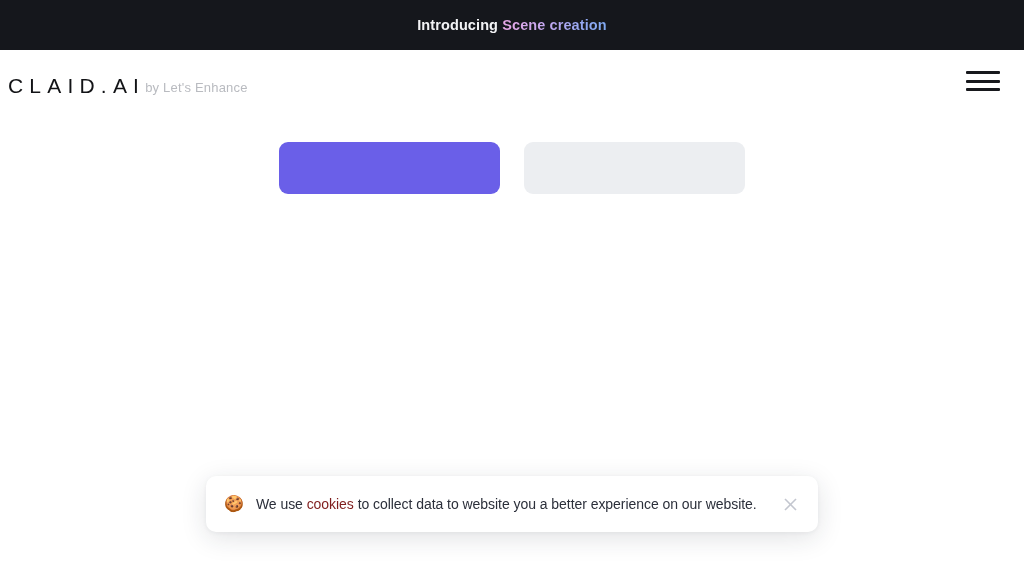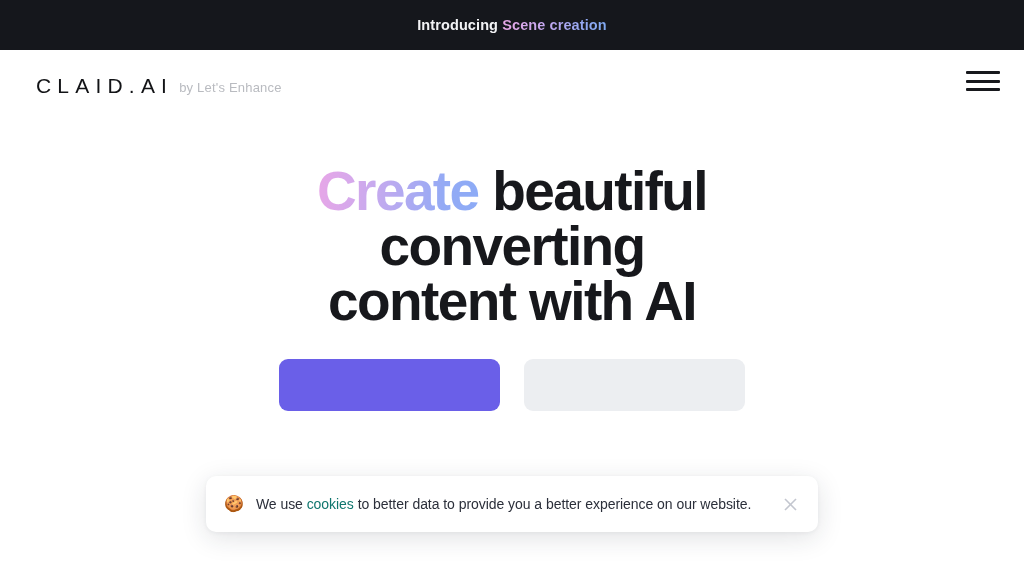--- a/index.html
+++ b/index.html
@@ -51,25 +51,24 @@
     top: 50px; left: 0;
     width: 1024px;
     height: 62px;
     background: #ffffff;
     display: flex;
     align-items: center;
     z-index: 4;
   }
   .brand {
     position: absolute;
-    left: 36px;
+    left: 8px;
     bottom: 16px;
     display: flex;
     align-items: flex-end;
-    gap: 6px;
   }
   .brand-name {
     font-size: 21px;
     font-weight: normal;
     letter-spacing: 6.2px;
     color: #121316;
     line-height: 1;
   }
   .brand-sub {
     font-size: 13px;
@@ -185,21 +184,21 @@
     flex: 0 0 auto;
   }
   .cookie-text {
     font-size: 14px;
     color: #2b2f3a;
     flex: 1 1 auto;
     white-space: nowrap;
     letter-spacing: -0.05px;
   }
   .cookie-link {
-    color: #0f766e;
+    color: #7f1d1d;
     text-decoration: none;
     cursor: pointer;
   }
   .cookie-close {
     flex: 0 0 auto;
     width: 24px;
     height: 24px;
     margin-left: 10px;
     background: none;
     border: none;
@@ -226,38 +225,33 @@
   </div>
 
   <button class="menu-button">
     <span></span>
     <span></span>
     <span></span>
   </button>
 </header>
 
 <main class="hero">
-  <h1 class="hero-title">
-    <span class="grad-word">Create</span><span> beautiful</span><br>
-    <span>converting</span><br>
-    <span>content with AI</span>
-  </h1>
 
 
   <div class="cta-row">
     <button class="btn btn-primary"></button>
     <button class="btn btn-secondary"></button>
   </div>
 </main>
 
 <div class="cookie-banner">
   <span class="cookie-emoji">🍪</span>
 
   <div class="cookie-text">
-    <span>We use </span><a class="cookie-link">cookies</a><span> to better data to provide you a better experience on our website.</span>
+    <span>We use </span><a class="cookie-link">cookies</a><span> to collect data to website you a better experience on our website.</span>
   </div>
 
   <button class="cookie-close">
     <svg width="15" height="15" viewBox="0 0 15 15" aria-hidden="true">
       <line x1="2" y1="2" x2="13" y2="13" stroke="currentColor" stroke-width="1.6"></line>
       <line x1="13" y1="2" x2="2" y2="13" stroke="currentColor" stroke-width="1.6"></line>
     </svg>
   </button>
 </div>
 

